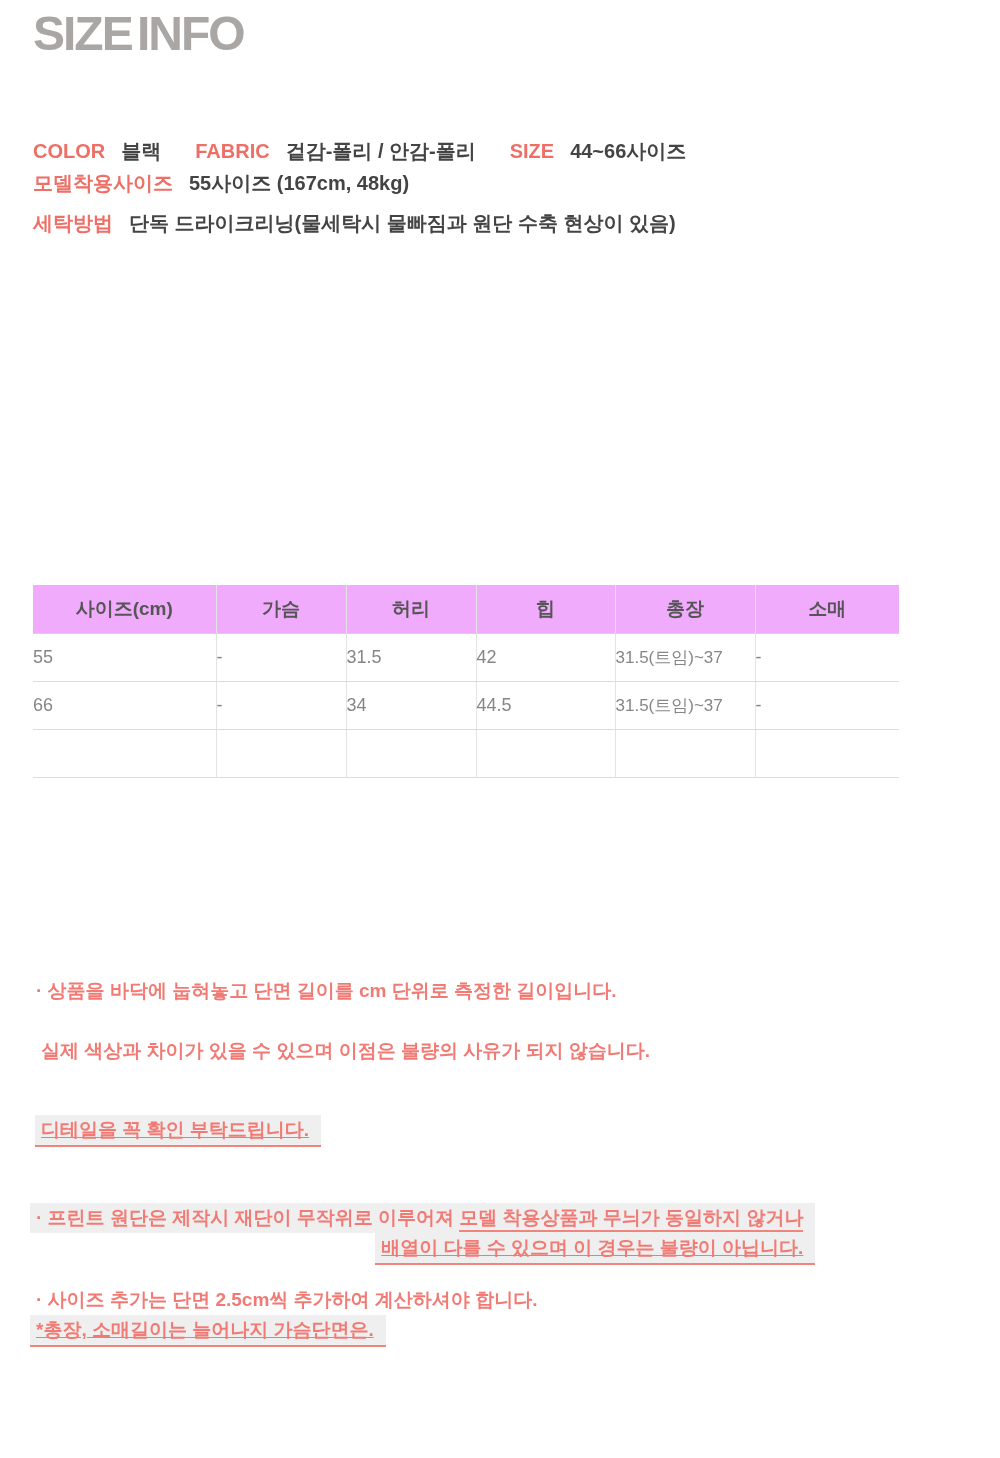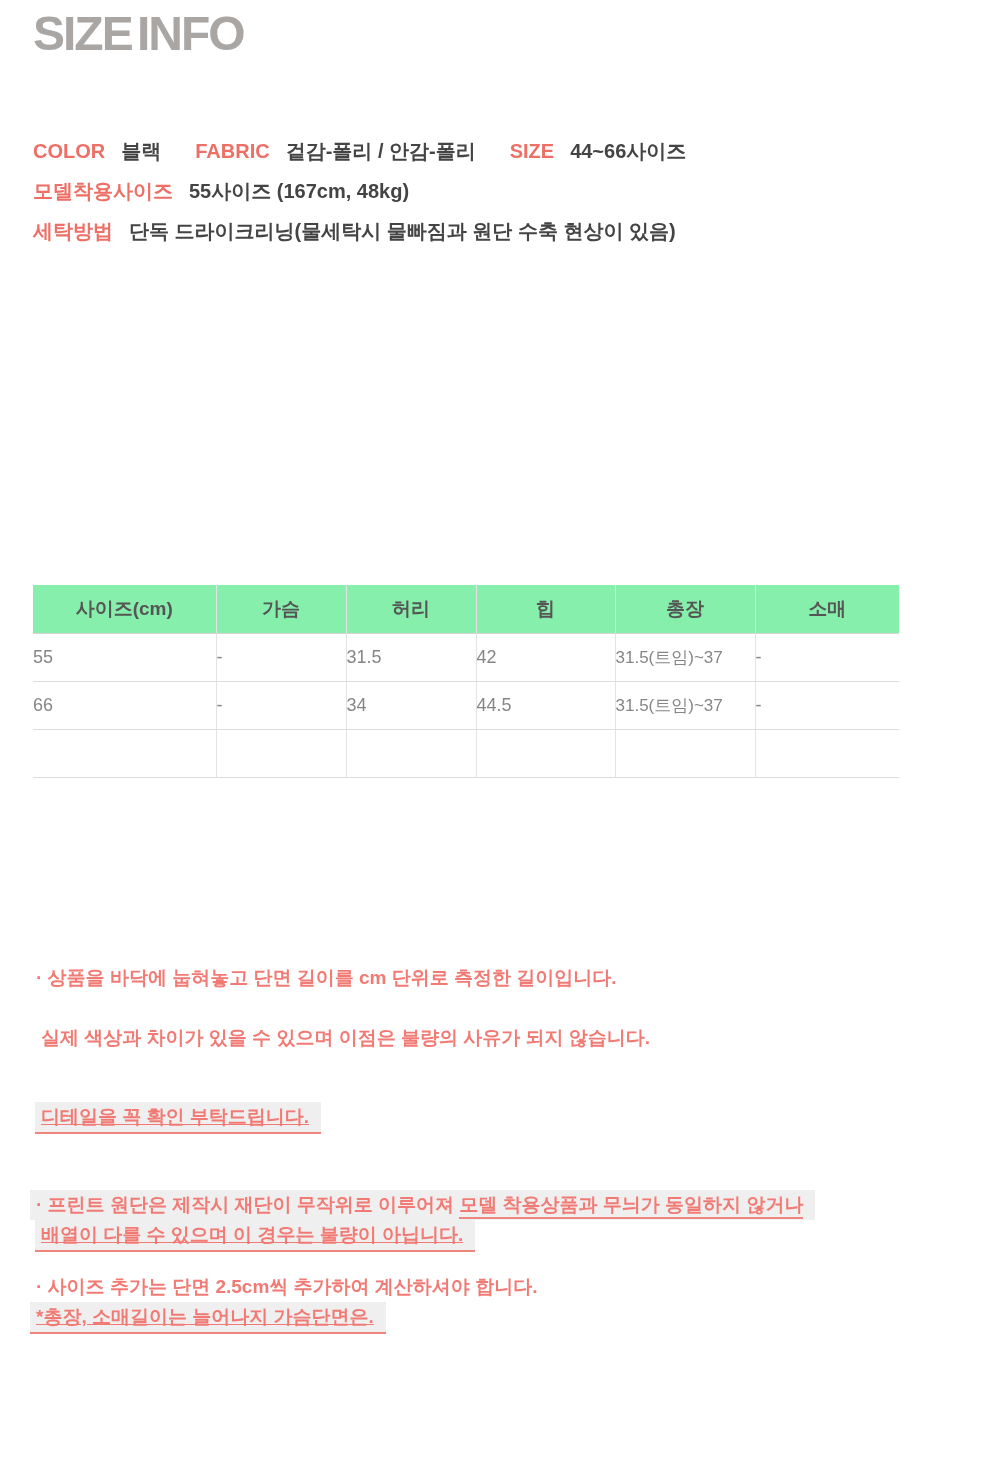--- a/index.html
+++ b/index.html
@@ -11,33 +11,33 @@
            letter-spacing:-2px; word-spacing:-6px; color:#a9a6a4; }
 
   .spec-line { position:absolute; left:33px; display:flex; align-items:baseline;
                font-size:20px; font-weight:700; white-space:nowrap; }
   .spec-pair { display:flex; align-items:baseline; margin-right:34px; }
   .spec-label { color:#ed6f66; margin-right:16px; }
   .spec-value { color:#444444; }
 
   table.size { position:absolute; left:33px; top:585px; width:866px;
                border-collapse:collapse; table-layout:fixed; }
-  table.size th { height:48px; background:#86efac; color:#555555; font-size:19px;
+  table.size th { height:48px; background:#f0abfc; color:#555555; font-size:19px;
                   font-weight:700; text-align:center; vertical-align:middle;
                   border-right:1px solid #e3e3e3; border-bottom:1px solid #d5d5d5; }
   table.size td { height:48px; color:#868686; font-size:18px; font-weight:400;
                   text-align:left; vertical-align:middle;
                   border-right:1px solid #e3e3e3; border-bottom:1px solid #dcdcdc; }
   table.size th:last-child, table.size td:last-child { border-right:none; }
   table.size td.small { font-size:17px; }
 
   .note { position:absolute; left:36px; font-size:19px; font-weight:700;
-          color:#f17b74; line-height:30px; white-space:nowrap; }
+          color:#f17b74; line-height:30px; white-space:nowrap;margin-top:13px; }
   .note .line { height:30px; }
-  .note .line.cont { padding-left:5px; }
+  .note .line.cont { padding-left:5px;text-align:right; }
   .hl { display:inline-block; background:#efefef; line-height:25px;
         padding:2px 12px 3px 6px; margin-left:-6px; }
   .hl.ul { border-bottom:2px solid #ef857d;text-decoration:underline; }
   .seg-u { border-bottom:2px solid #ef857d; padding-bottom:2px; }
 </style>
 </head>
 <body>
 
 <div class="page">
 
@@ -51,28 +51,28 @@
     <div class="spec-pair">
       <span class="spec-label">FABRIC</span>
       <span class="spec-value">겉감-폴리 / 안감-폴리</span>
     </div>
     <div class="spec-pair">
       <span class="spec-label">SIZE</span>
       <span class="spec-value">44~66사이즈</span>
     </div>
   </div>
 
-  <div class="spec-line" style="top:178px;">
+  <div class="spec-line" style="top:170px;">
     <div class="spec-pair">
       <span class="spec-label">모델착용사이즈</span>
       <span class="spec-value">55사이즈 (167cm, 48kg)</span>
     </div>
   </div>
 
-  <div class="spec-line" style="top:218px;">
+  <div class="spec-line" style="top:210px;">
     <div class="spec-pair">
       <span class="spec-label">세탁방법</span>
       <span class="spec-value">단독 드라이크리닝(물세탁시 물빠짐과 원단 수축 현상이 있음)</span>
     </div>
   </div>
 
   <table class="size">
     <colgroup>
       <col style="width:183px">
         <col style="width:130px">

